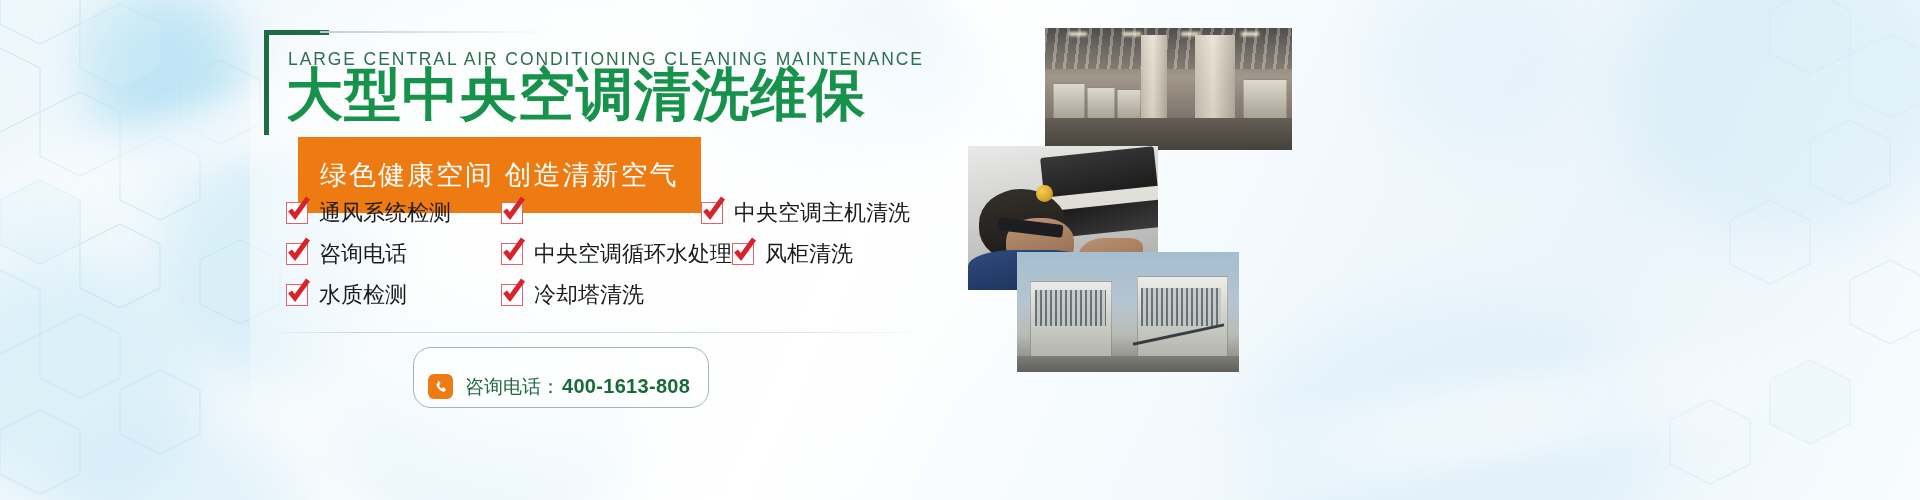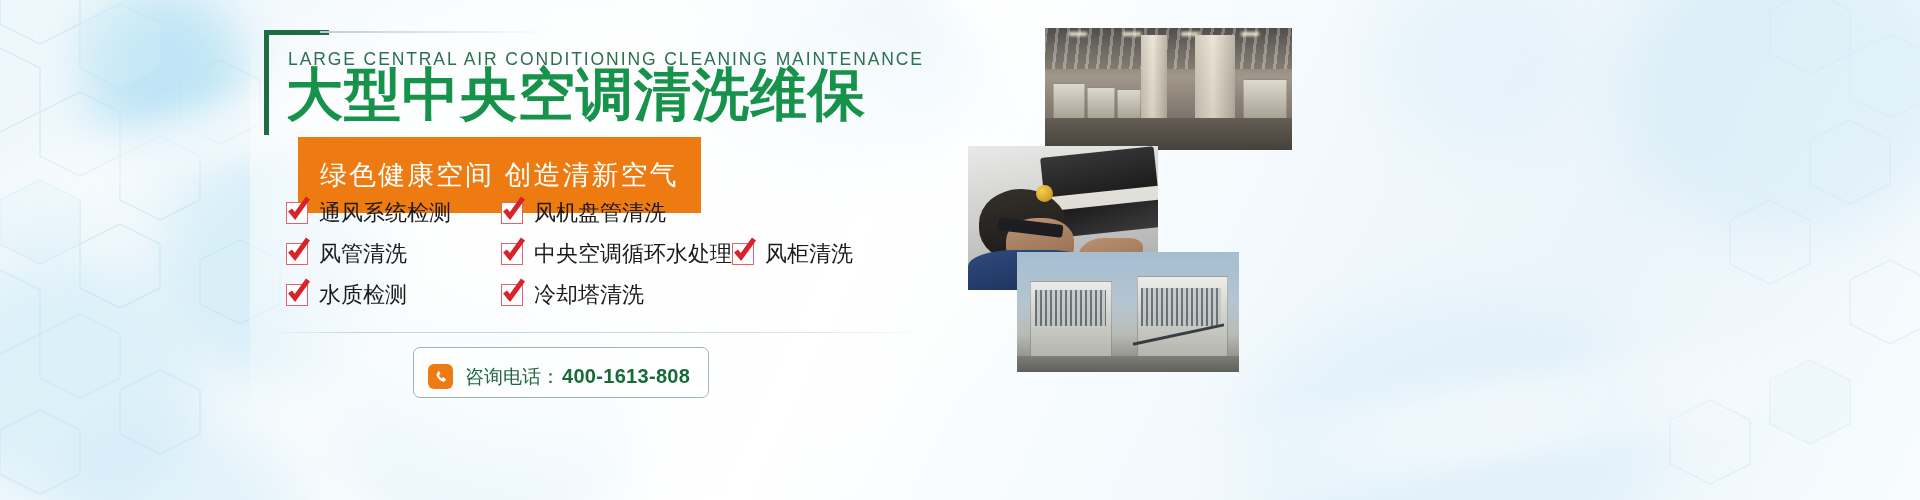--- a/index.html
+++ b/index.html
@@ -102,22 +102,22 @@
     font-family:"DejaVu Sans","Liberation Sans",sans-serif;
   }
 
   .hr-soft{
     position:absolute;left:268px;top:332px;width:668px;height:1px;
     background:linear-gradient(90deg,rgba(150,180,198,0) 0%,rgba(150,180,198,.55) 14%,rgba(150,180,198,.45) 72%,rgba(150,180,198,0) 100%);
   }
 
   .phone-pill{
     position:absolute;left:413px;top:347px;
-    height:41px;padding:8px 18px 0 14px;
-    border:1px solid #9cb9aa;border-radius:7px;
+    height:41px;padding:18px 18px 0 14px;
+    border:1px solid #9cb9aa;border-radius:18px;
     background:rgba(255,255,255,.62);
     display:flex;align-items:center;
   }
   .phone-icon{
     width:25px;height:25px;border-radius:6px;background:#ee7b11;
     display:flex;align-items:center;justify-content:center;
     margin-right:12px;flex:0 0 25px;
   }
   .phone-icon svg{width:16px;height:16px;}
   .phone-label{
@@ -302,32 +302,39 @@
               </svg>
           </span>
           <span class="ftext">通风系统检测</span>
         </div>
         <div class="fcell c2">
           <span class="chk">
             <svg viewBox="0 0 28 28">
                 <path d="M6 15 L11 21 L24 3" fill="none" stroke="#d8232a" stroke-width="5"></path>
               </svg>
           </span>
-          <span class="ftext">风机盘管清洗</span>
+        </div>
+        <div class="fcell c3">
+          <span class="chk">
+            <svg viewBox="0 0 28 28">
+                <path d="M6 15 L11 21 L24 3" fill="none" stroke="#d8232a" stroke-width="5"></path>
+              </svg>
+          </span>
+          <span class="ftext">中央空调主机清洗</span>
         </div>
       </div>
 
       <div class="frow">
         <div class="fcell c1">
           <span class="chk">
             <svg viewBox="0 0 28 28">
                 <path d="M6 15 L11 21 L24 3" fill="none" stroke="#d8232a" stroke-width="5"></path>
               </svg>
           </span>
-          <span class="ftext">风管清洗</span>
+          <span class="ftext">咨询电话</span>
         </div>
         <div class="fcell c3">
           <span class="chk">
             <svg viewBox="0 0 28 28">
                 <path d="M6 15 L11 21 L24 3" fill="none" stroke="#d8232a" stroke-width="5"></path>
               </svg>
           </span>
           <span class="ftext">中央空调循环水处理</span>
         </div>
         <div class="fcell c2">

